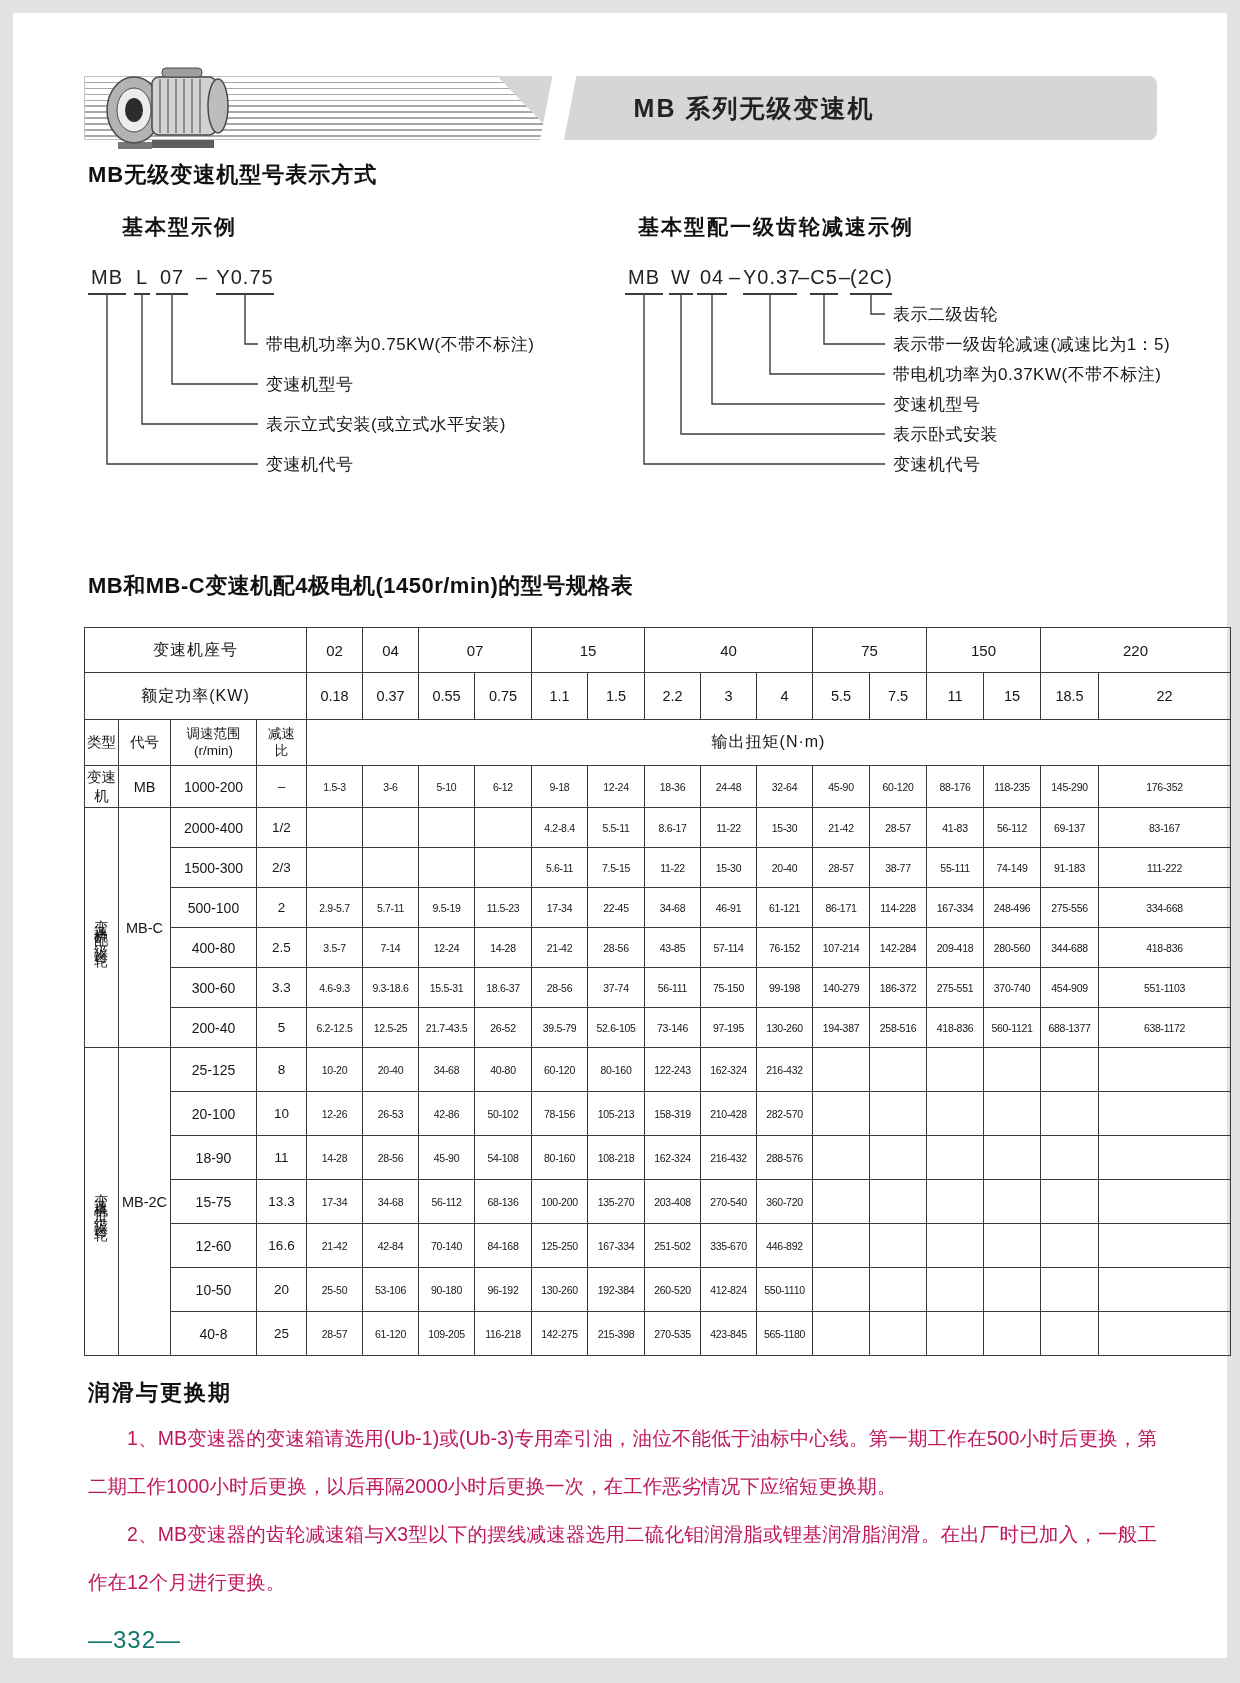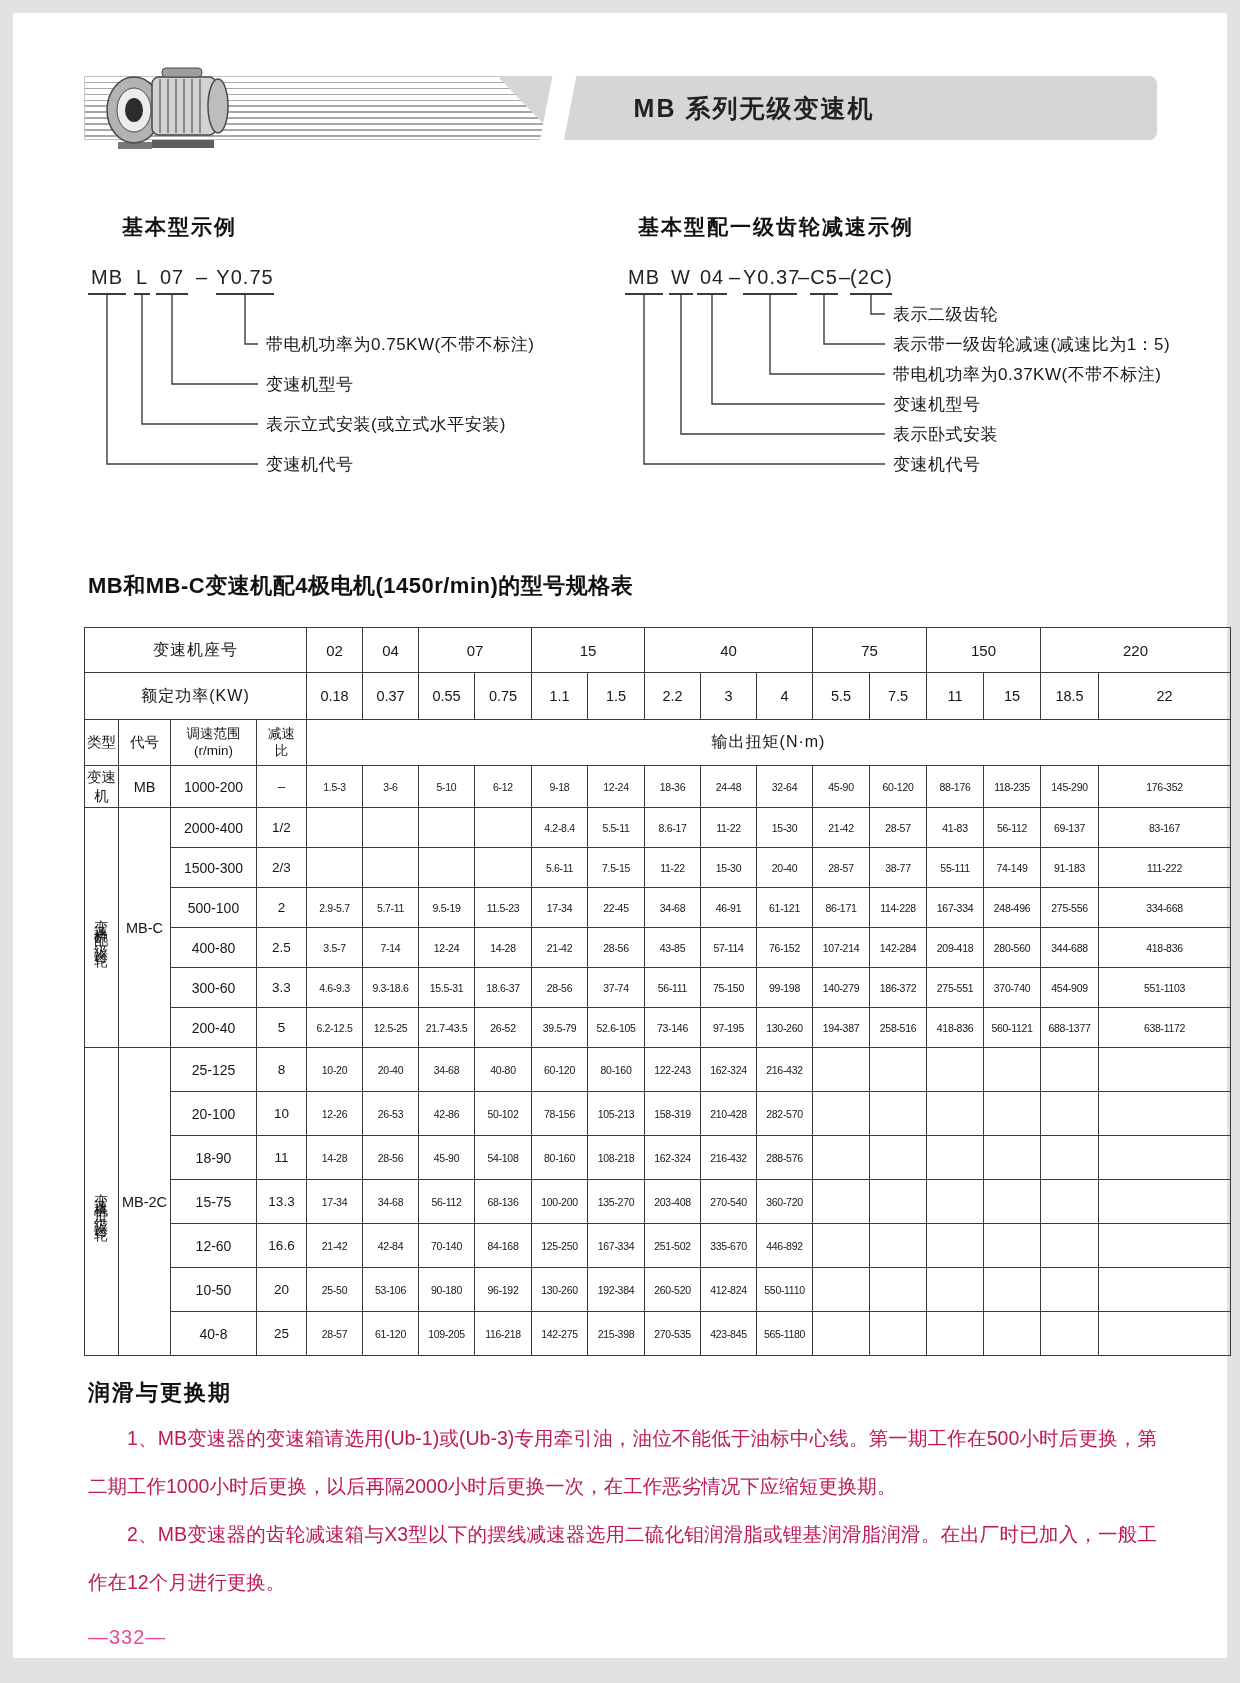--- a/index.html
+++ b/index.html
@@ -47,21 +47,21 @@
   .spec .vert{writing-mode:vertical-rl;text-orientation:upright;font-size:14px;letter-spacing:5px;padding:4px 0;}
   .spec .rangec{font-size:14px;}
   .spec .ratioc{font-size:13.5px;}
   .spec .val{font-size:10.5px;letter-spacing:-0.3px;}
   .r-frame{height:45px;} .r-power{height:47px;} .r-cols{height:46px;padding-left:32px;}
   .r-mb{height:42px;padding-left:44px;} .r-mbc{height:40px;} .r-mb2c{height:44px;}
 
   
   .lube{position:absolute;left:88px;top:1414px;width:1069px;}
   .lube p{margin:0;font-size:19.5px;line-height:48px;text-indent:2em;text-align:justify;color:#be185d;}
-  .pagenum{position:absolute;left:88px;top:1626px;font-size:20px;letter-spacing:1px;color:#ec4899;}
+  .pagenum{position:absolute;left:88px;top:1626px;font-size:24px;letter-spacing:1px;color:#0f766e;}
 </style>
 </head>
 <body>
 
 <div class="page">
   <div class="edge t"></div>
   <div class="edge b"></div>
   <div class="edge l"></div>
   <div class="edge r"></div>
 
@@ -81,20 +81,21 @@
       <line x1="74" y1="17" x2="74" y2="71" stroke="#8a8a8a" stroke-width="2"></line>
       <line x1="82" y1="17" x2="82" y2="71" stroke="#8a8a8a" stroke-width="2"></line>
       <line x1="90" y1="17" x2="90" y2="71" stroke="#8a8a8a" stroke-width="2"></line>
       <line x1="98" y1="17" x2="98" y2="71" stroke="#8a8a8a" stroke-width="2"></line>
       <ellipse cx="116" cy="44" rx="10" ry="27" fill="#bdbdbd" stroke="#4a4a4a" stroke-width="1.5"></ellipse>
       <rect x="60" y="6" width="40" height="9" rx="4" fill="#9e9e9e" stroke="#4a4a4a"></rect>
     </svg>
     <div class="banner-title">MB 系列无级变速机</div>
   </div>
 
+  <div class="h1" style="left:88px;top:160px;">MB无级变速机型号表示方式</div>
 
   <div class="h2" style="left:122px;top:213px;">基本型示例</div>
   <div class="h2" style="left:638px;top:213px;">基本型配一级齿轮减速示例</div>
 
   <div class="diagram" style="left:84px;top:266px;width:505px;">
     <svg class="dlines" width="505" height="232">
       <path d="M161 29 V78 H174 M88 29 V118 H174 M58 29 V158 H174 M23 29 V198 H174"></path>
     </svg>
     <span class="tok u" style="left:4px;width:38px;">MB</span>
     <span class="tok u" style="left:50px;width:16px;">L</span>

